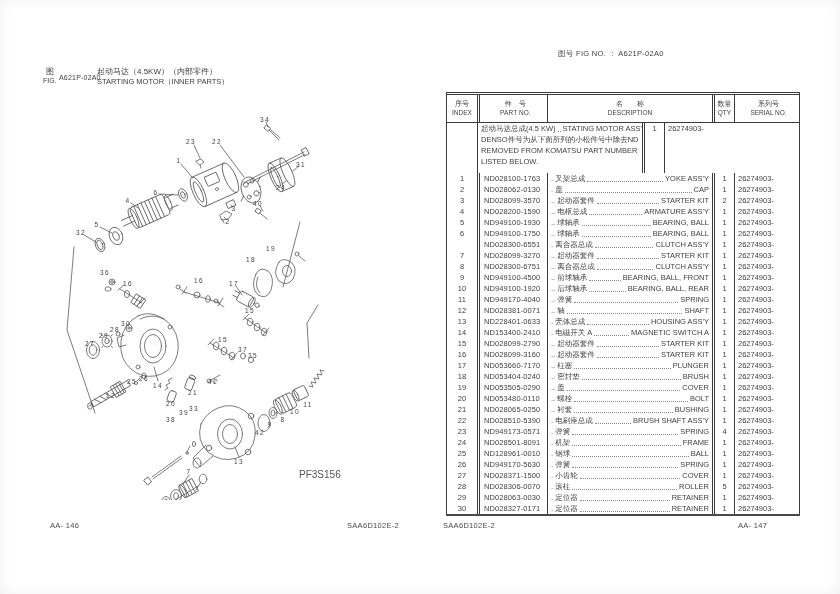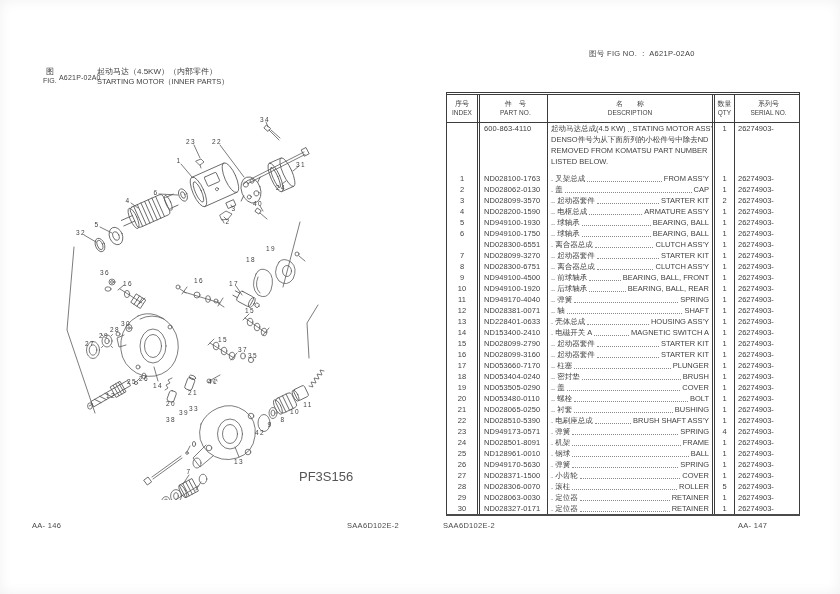--- a/index.html
+++ b/index.html
@@ -17,21 +17,21 @@
   .figno{font-size:7px;letter-spacing:0.2px;}
   .title-cn{font-size:8px;}
   .title-en{font-size:7.5px;}
   
   .rhead{font-size:7.5px;letter-spacing:0.3px;}
   
   .callout{
     position:absolute;transform:translate(-50%,-50%);
     font-size:6.5px;letter-spacing:1.5px;color:#3f3f3f;white-space:nowrap;
   }
-  .diag-code{font-size:13px;color:#555;}
+  .diag-code{font-size:10px;color:#555;}
   
   .ptable{
     position:absolute;left:446px;top:92px;width:354px;
     border-top:3px double #3c3c3c;
     border-bottom:1px solid #3c3c3c;
     border-left:1px solid #3c3c3c;
     border-right:1px solid #3c3c3c;
     box-sizing:border-box;
     display:flex;flex-direction:column;
     background:#fff;
@@ -60,21 +60,21 @@
 </style>
 </head>
 <body>
 
 <span class="abs fig-cn" style="left:46px;top:66px">图</span>
 <span class="abs fig-en" style="left:43px;top:77px">FIG.</span>
 <span class="abs figno" style="left:59px;top:74px">A621P-02A0</span>
 <span class="abs title-cn" style="left:97px;top:66px">起动马达（4.5KW）（内部零件）</span>
 <span class="abs title-en" style="left:97px;top:77px">STARTING MOTOR（INNER PARTS）</span>
 
-<div class="abs rhead" style="left:589px;top:49px">
+<div class="abs rhead" style="left:558px;top:49px">
   <span>图号</span>
   <span>FIG NO.</span>
   <span>：</span>
   <span>A621P-02A0</span>
 </div>
 
 <svg class="abs" style="left:50px;top:95px" width="315" height="405" viewBox="0 0 315 405">
   <g stroke="#5a5a5a" stroke-width="0.8" fill="none" stroke-linecap="round" stroke-linejoin="round">
 
     <path d="M24 152 L17 235 L45 318"></path>
@@ -386,21 +386,20 @@
       <span class="en">QTY</span>
     </div>
     <div class="hcell c-serial">
       <span>系列号</span>
       <span class="en">SERIAL NO.</span>
     </div>
   </div>
   <div class="tbody">
       <div class="row row-tall">
         <div class="cell c-index"></div>
-        <div class="cell c-part">600-863-4110</div>
         <div class="cell c-desc">
           <div class="dline">
             <div class="pre"></div>
             <div class="cn">起动马达总成(4.5 KW)</div>
             <div class="lead"></div>
             <div class="en">STATING MOTOR ASS'Y,(4.5KW)</div>
           </div>
           <div class="note">DENSO件号为从下面所列的小松件号中除去ND</div>
           <div class="note">REMOVED  FROM  KOMATSU  PART  NUMBER</div>
           <div class="note">LISTED BELOW.</div>
@@ -409,21 +408,21 @@
         <div class="cell c-serial">26274903-</div>
       </div>
       <div class="row">
         <div class="cell c-index">1</div>
         <div class="cell c-part">ND028100-1763</div>
         <div class="cell c-desc">
           <div class="dline">
             <div class="pre">. </div>
             <div class="cn">叉架总成</div>
             <div class="lead"></div>
-            <div class="en">FROM ASS'Y</div>
+            <div class="en">YOKE ASS'Y</div>
           </div>
         </div>
         <div class="cell c-qty">1</div>
         <div class="cell c-serial">26274903-</div>
       </div>
       <div class="row">
         <div class="cell c-index">2</div>
         <div class="cell c-part">ND028062-0130</div>
         <div class="cell c-desc">
           <div class="dline">
@@ -839,16 +838,16 @@
             <div class="en">RETAINER</div>
           </div>
         </div>
         <div class="cell c-qty">1</div>
         <div class="cell c-serial">26274903-</div>
       </div>
     </div>
 </div>
 <div class="endrule"></div>
 
-<span class="abs footer" style="left:32px;top:521px">AA- 146</span>
+<span class="abs footer" style="left:50px;top:521px">AA- 146</span>
 <span class="abs footer" style="left:347px;top:521px">SAA6D102E-2</span>
 <span class="abs footer" style="left:443px;top:521px">SAA6D102E-2</span>
 <span class="abs footer" style="left:738px;top:521px">AA- 147</span>
 
 </body></html>

